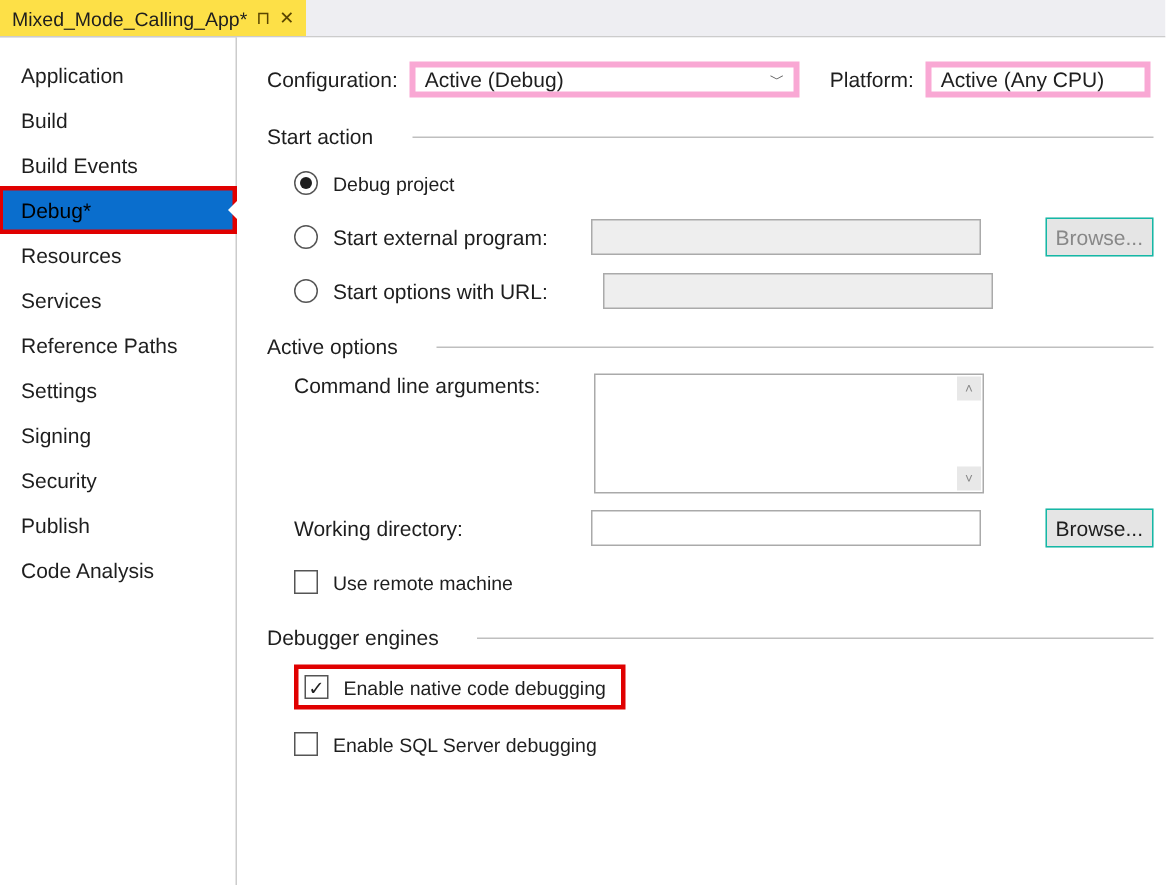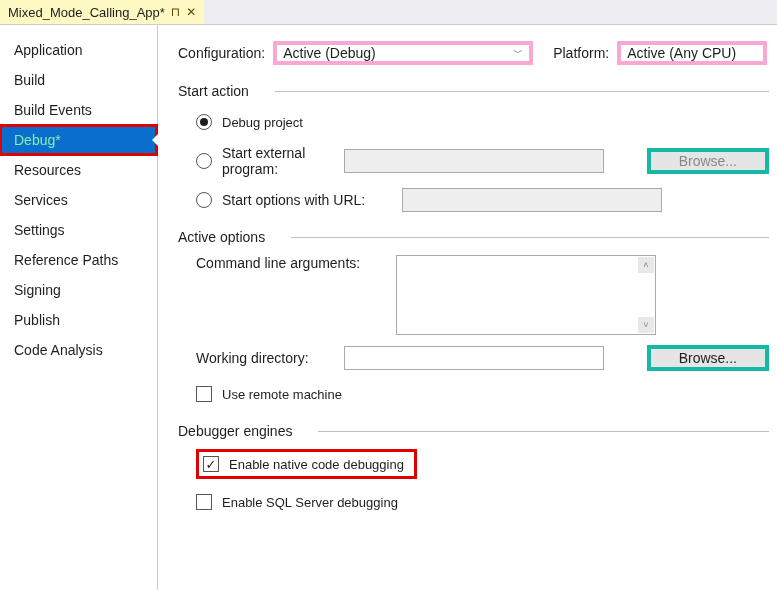--- a/index.html
+++ b/index.html
@@ -14,21 +14,21 @@
     overflow: hidden;
   }
   .tab-bar {
     background: #eeeef2;
     height: 25px;
     display: flex;
     align-items: stretch;
     border-bottom: 1px solid #ccc;
   }
   .doc-tab {
-    background: #fef9c3;
+    background: #fde047;
     display: flex;
     align-items: center;
     padding: 0 8px;
     gap: 6px;
     font-size: 13px;
   }
   .doc-tab .pin, .doc-tab .close {
     font-size: 12px;
     color: #5a4500;
   }
@@ -43,21 +43,21 @@
     padding-top: 10px;
   }
   .side-item {
     padding: 4px 14px;
     cursor: pointer;
     font-size: 14px;
     line-height: 22px;
   }
   .side-item.selected {
     background: #0a6ecd;
-    color: #86efac;
+    color: #000000;
     position: relative;
   }
   .side-item.highlighted {
     outline: 3px solid #e00000;
     outline-offset: -2px;
   }
   .side-item.selected::after {
     content: "";
     position: absolute;
     right: -1px;
@@ -160,24 +160,24 @@
     right: 1px;
     width: 16px;
     height: 16px;
     background: #e8e8e8;
     font-size: 9px;
     text-align: center;
     line-height: 16px;
     color: #888;
   }
   .btn {
-    border: 4px solid #14b8a6;
+    border: 1px solid #14b8a6;
     background: #e5e5e5;
     height: 26px;
-    padding: 0 28px;
+    padding: 0 6px;
     display: inline-flex;
     align-items: center;
     justify-content: center;
     color: #888;
     font-size: 14px;
     margin-left: 23px;
   }
   .btn.enabled { color: #1e1e1e; }
   .highlight-box {
     border: 3px solid #e00000;
@@ -200,23 +200,24 @@
 
 <div class="workspace">
 
   <div class="sidebar">
     <div class="side-item">Application</div>
     <div class="side-item">Build</div>
     <div class="side-item">Build Events</div>
     <div class="side-item selected highlighted">Debug*</div>
     <div class="side-item">Resources</div>
     <div class="side-item">Services</div>
+    <div class="side-item">Reference Paths</div>
     <div class="side-item">Settings</div>
-    <div class="side-item">Reference Paths</div>
     <div class="side-item">Signing</div>
+    <div class="side-item">Security</div>
     <div class="side-item">Publish</div>
     <div class="side-item">Code Analysis</div>
   </div>
 
   <div class="content">
 
     <div class="top-row">
       <span>Configuration:</span>
       <div class="combo" style="width:260px">
         <span>Active (Debug)</span>

